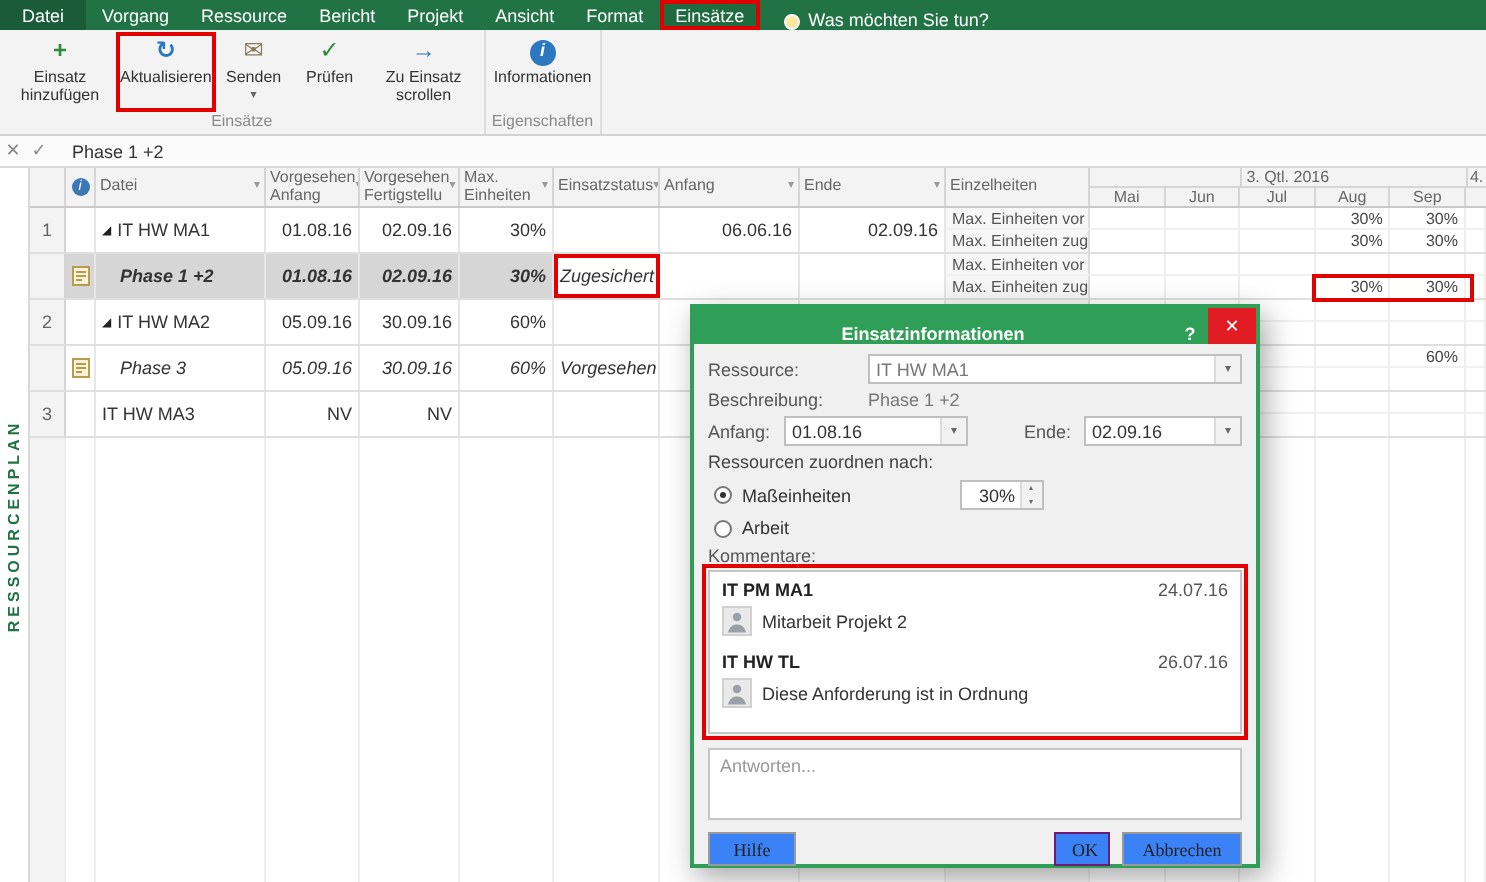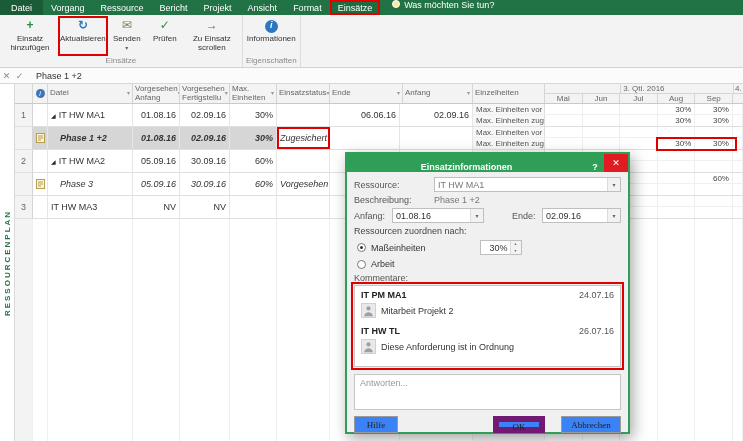--- a/index.html
+++ b/index.html
@@ -4,21 +4,21 @@
 <style>
 *{margin:0;padding:0;box-sizing:border-box}
 body{font-family:"Liberation Sans","DejaVu Sans",sans-serif;background:#888}
 .app{position:relative;width:743px;height:441px;background:#fff;overflow:hidden;font-size:9px;color:#333}
 
 
 .tabbar{position:absolute;top:0;left:0;right:0;height:15px;background:#217346;display:flex;align-items:stretch;color:#fff}
 .tab{display:flex;align-items:center;padding:0 8px;font-size:9px;white-space:nowrap;cursor:default}
 .tab-file{background:#1b5c38;padding:0 11px}
 .tab-active{background:#1e6b40;outline:2px solid #e00000;outline-offset:-2px}
-.tellme{display:flex;align-items:flex-start;gap:4px;padding:0 8px;margin-left:4px}
+.tellme{display:flex;align-items:flex-end;gap:4px;padding:0 8px;margin-left:4px}
 .bulb{width:8px;height:8px;border-radius:50%;border:1px solid #fff;background:#ffe9a0}
 
 
 .ribbon{position:absolute;top:15px;left:0;right:0;height:53px;background:#f3f3f3;border-bottom:1px solid #d2d2d2;display:flex}
 .rgroup{display:flex;flex-direction:column;border-right:1px solid #dcdcdc;padding:1px 2px 0}
 .rbtns{display:flex;flex:1;align-items:stretch}
 .bigbtn{display:flex;flex-direction:column;align-items:center;justify-content:flex-start;gap:1px;min-width:38px;max-width:56px;padding:2px 2px 0;background:none;border:none;font-family:inherit;font-size:8px;color:#333;line-height:1.1;cursor:default}
 .bigbtn .ic{width:18px;height:16px;display:flex;align-items:center;justify-content:center;font-size:12px}
 .ic-plus{color:#2e8b3a;font-weight:bold;font-size:14px}
 .ic-refresh{color:#2b77c0;font-weight:bold}
@@ -114,21 +114,21 @@
 .c-head{display:flex;font-weight:bold;color:#222;font-size:9px}
 .c-date{margin-left:auto;font-weight:normal;color:#555}
 .c-body{display:flex;align-items:center;margin:3px 0 8px;color:#333}
 .avatar{width:15px;height:15px;background:#e9e9e9;border:1px solid #d0d0d0;margin-right:5px;flex:none;display:flex;align-items:flex-end;justify-content:center;overflow:hidden}
 .reply{width:100%;height:36px;background:#fff;border:1px solid #c6c6c6;color:#333;font-family:inherit;font-size:9px;padding:3px 5px;resize:none;display:block}
 .reply::placeholder{color:#999}
 .dlg-btns{display:flex;align-items:center;margin-top:6px}
 .dbtn{height:17px;background:#3b82f6;border:1px solid #9a9a9a;font-family:Liberation Serif, serif;font-size:9px;color:#222;padding:0 8px;cursor:default}
 .dbtn.help{width:44px}
 .spacer{flex:1}
-.dbtn.ok{width:52px;border:6px solid #701a75;margin-right:16px}
+.dbtn.ok{width:28px;border:1px solid #701a75;margin-right:6px}
 .dbtn.cancel{width:60px}
 </style>
 </head>
 <body>
 
 <div class="app">
 
   <div class="tabbar">
     <div class="tab tab-file">Datei</div>
     <div class="tab">Vorgang</div>
@@ -213,26 +213,26 @@
             <span class="harr">▾</span>
           </div>
         <div class="hc c-max">
             <span class="ht">Max. Einheiten</span>
             <span class="harr">▾</span>
           </div>
         <div class="hc c-st">
             <span class="ht">Einsatzstatus</span>
             <span class="harr">▾</span>
           </div>
+        <div class="hc c-an">
+            <span class="ht">Anfang</span>
+            <span class="harr">▾</span>
+          </div>
         <div class="hc c-en">
             <span class="ht">Ende</span>
-            <span class="harr">▾</span>
-          </div>
-        <div class="hc c-an">
-            <span class="ht">Anfang</span>
             <span class="harr">▾</span>
           </div>
         <div class="hc t-det">
             <span class="ht">Einzelheiten</span>
           </div>
         <div class="tlh">
           <div class="qrow">
             <div class="qs"></div>
             <div class="q3">3. Qtl. 2016</div>
             <div class="q4h">4. Qtl. 2016</div>

